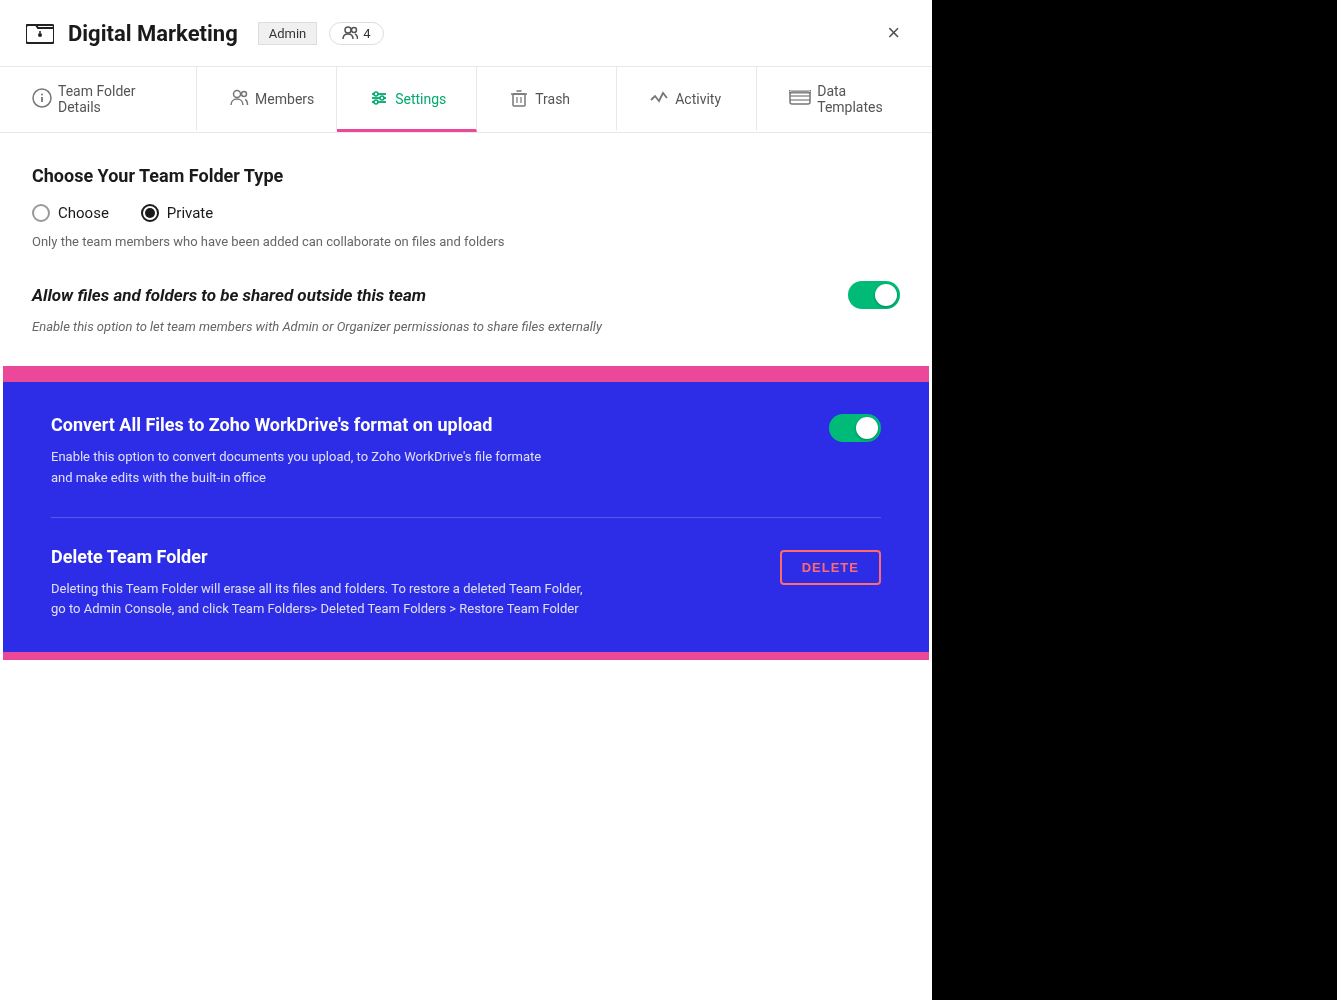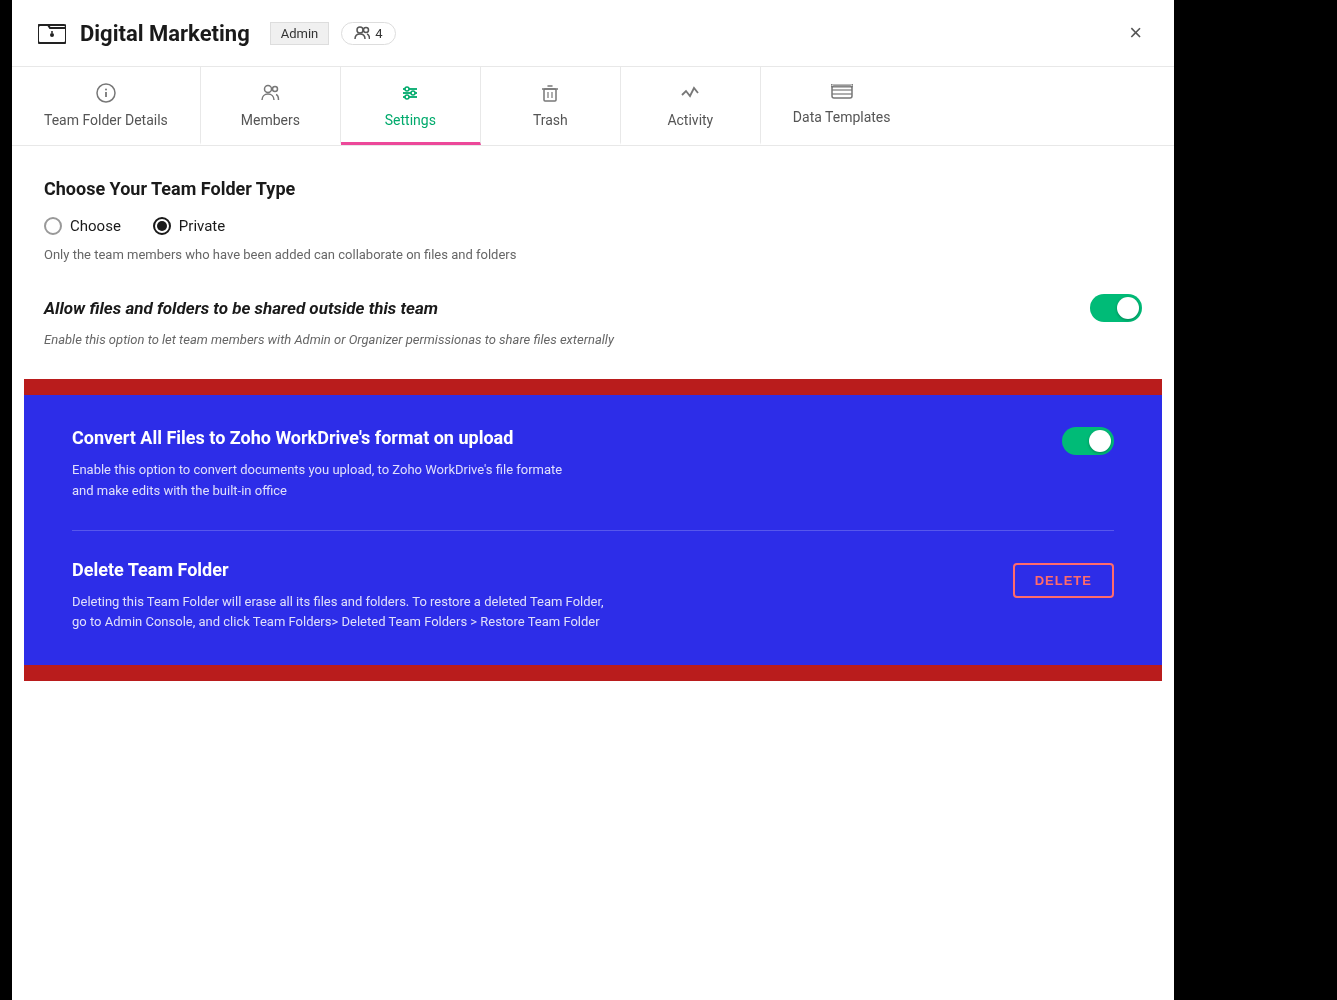--- a/index.html
+++ b/index.html
@@ -5,24 +5,24 @@
     * { box-sizing: border-box; margin: 0; padding: 0; }
     body {
       font-family: -apple-system, BlinkMacSystemFont, 'Segoe UI', Roboto, sans-serif;
       background: #000;
       width: 1337px;
       height: 1000px;
       overflow: hidden;
     }
     .main-panel {
       background: #fff;
-      width: 1162px;
+      width: 932px;
       height: 1000px;
       position: relative;
-      left: 12px;
+      left: 0;
       top: 0;
     }
     
     .header {
       display: flex;
       align-items: center;
       padding: 16px 24px;
       border-bottom: 1px solid #e8e8e8;
       gap: 12px;
     }
@@ -67,21 +67,21 @@
       color: #555;
       padding: 4px 8px;
     }
     
     .tabs {
       display: flex;
       border-bottom: 1px solid #e8e8e8;
     }
     .tab {
       display: flex;
-      flex-direction: column;
+      flex-direction: row;
       align-items: center;
       gap: 6px;
       padding: 16px 32px 14px;
       cursor: pointer;
       border-bottom: 3px solid transparent;
       color: #555;
       font-size: 14px;
       min-width: 140px;
       border-right: 1px solid #e8e8e8;
     }
@@ -342,21 +342,21 @@
 
     <div style="margin-bottom: 12px; font-style: italic;">
       <div class="setting-row">
         <span class="setting-row-title">Allow files and folders to be shared outside this team</span>
         <div class="toggle"></div>
       </div>
       <p class="description">Enable this option to let team members with Admin or Organizer permissionas to share files externally</p>
     </div>
   </div>
 
-  <div style="background: #b91c1c; margin: 12px; padding: 16px 0 16px;">
+  <div style="background: #ec4899; margin: 3px; padding: 16px 0 8px;">
 
     <div style="background: #2d2de8; margin: 0; padding: 32px 48px 32px;">
 
       <div class="blue-setting-row">
         <div style="flex:1;">
           <div class="blue-section-title">Convert All Files to Zoho WorkDrive's format on upload</div>
           <div class="blue-description">
             Enable this option to convert documents you upload, to Zoho WorkDrive's file formate<br>and make edits with the built-in office
           </div>
         </div>

